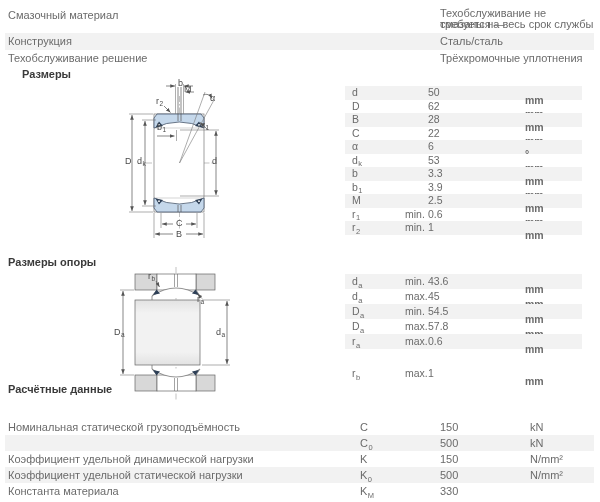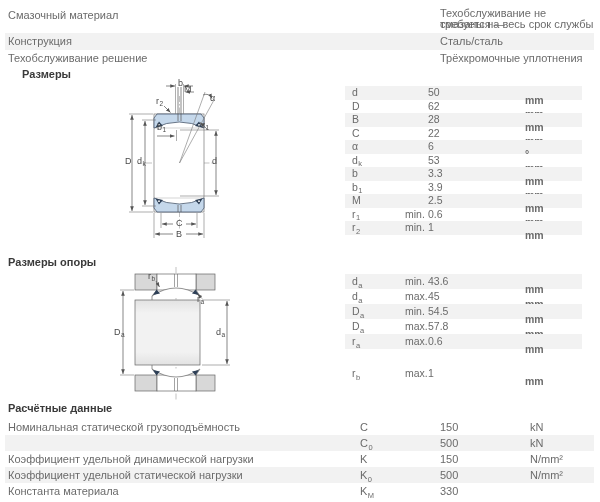--- a/index.html
+++ b/index.html
@@ -289,21 +289,21 @@
 
     <line x1="58" y1="15" x2="61.5" y2="21" stroke="#555" stroke-width="0.7" marker-end="url(#ar)"></line>
     <line x1="104" y1="32.5" x2="99.5" y2="28" stroke="#555" stroke-width="0.7" marker-end="url(#ar)"></line>
   </svg>
 
   <span class="dl" style="left:114px;top:328px;"><span>D</span><span class="sb">a</span></span>
   <span class="dl" style="left:216px;top:328px;"><span>d</span><span class="sb">a</span></span>
   <span class="dl" style="left:148px;top:272px;"><span>r</span><span class="sb">b</span></span>
   <span class="dl" style="left:197px;top:295px;"><span>r</span><span class="sb">a</span></span>
 
-  <div class="sect" style="top:402px;text-align:right;">Расчётные данные</div>
+  <div class="sect" style="top:383px;text-align:right;">Расчётные данные</div>
 
   <div class="frow" style="top:419px;height:16px;line-height:16px;">
     <span class="lbl">Номинальная статической грузоподъёмность</span>
     <span class="sym"><span>C</span><span class="sb"></span></span>
     <span class="val">150</span>
     <span class="unt">kN</span>
   </div>
   <div class="frow g" style="top:435px;height:16px;line-height:16px;">
     <span class="sym"><span>C</span><span class="sb">0</span></span>
     <span class="val">500</span>

